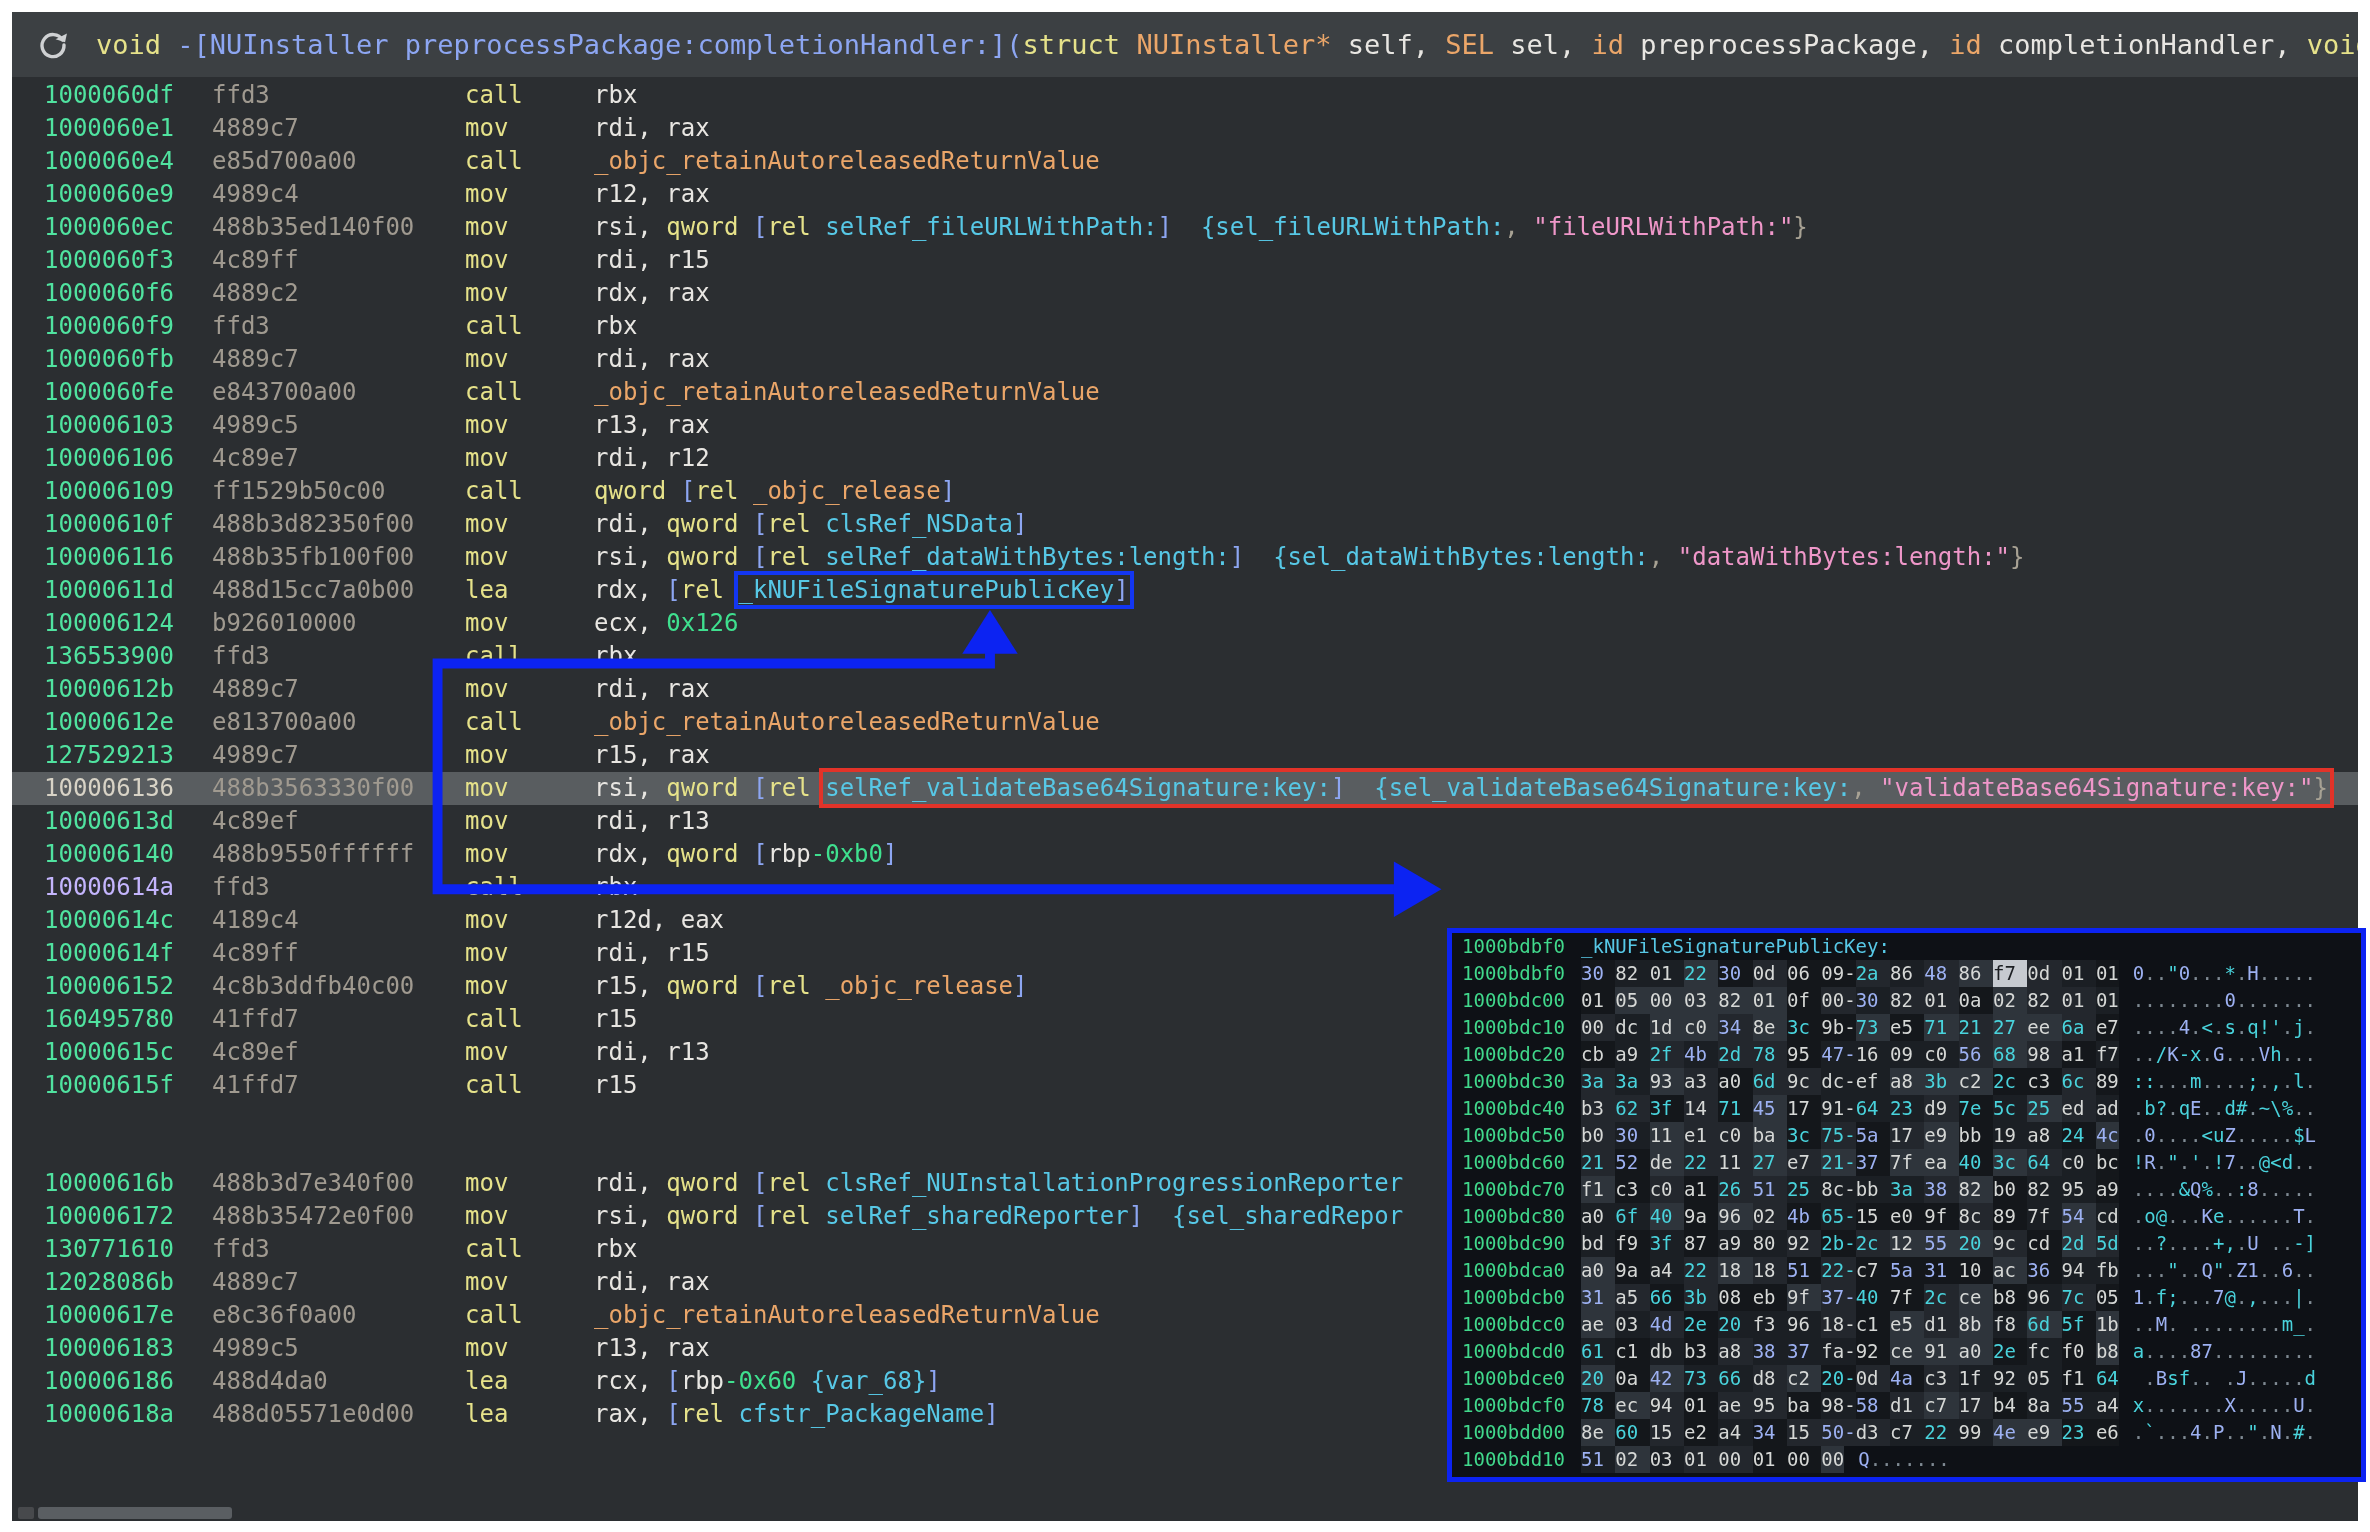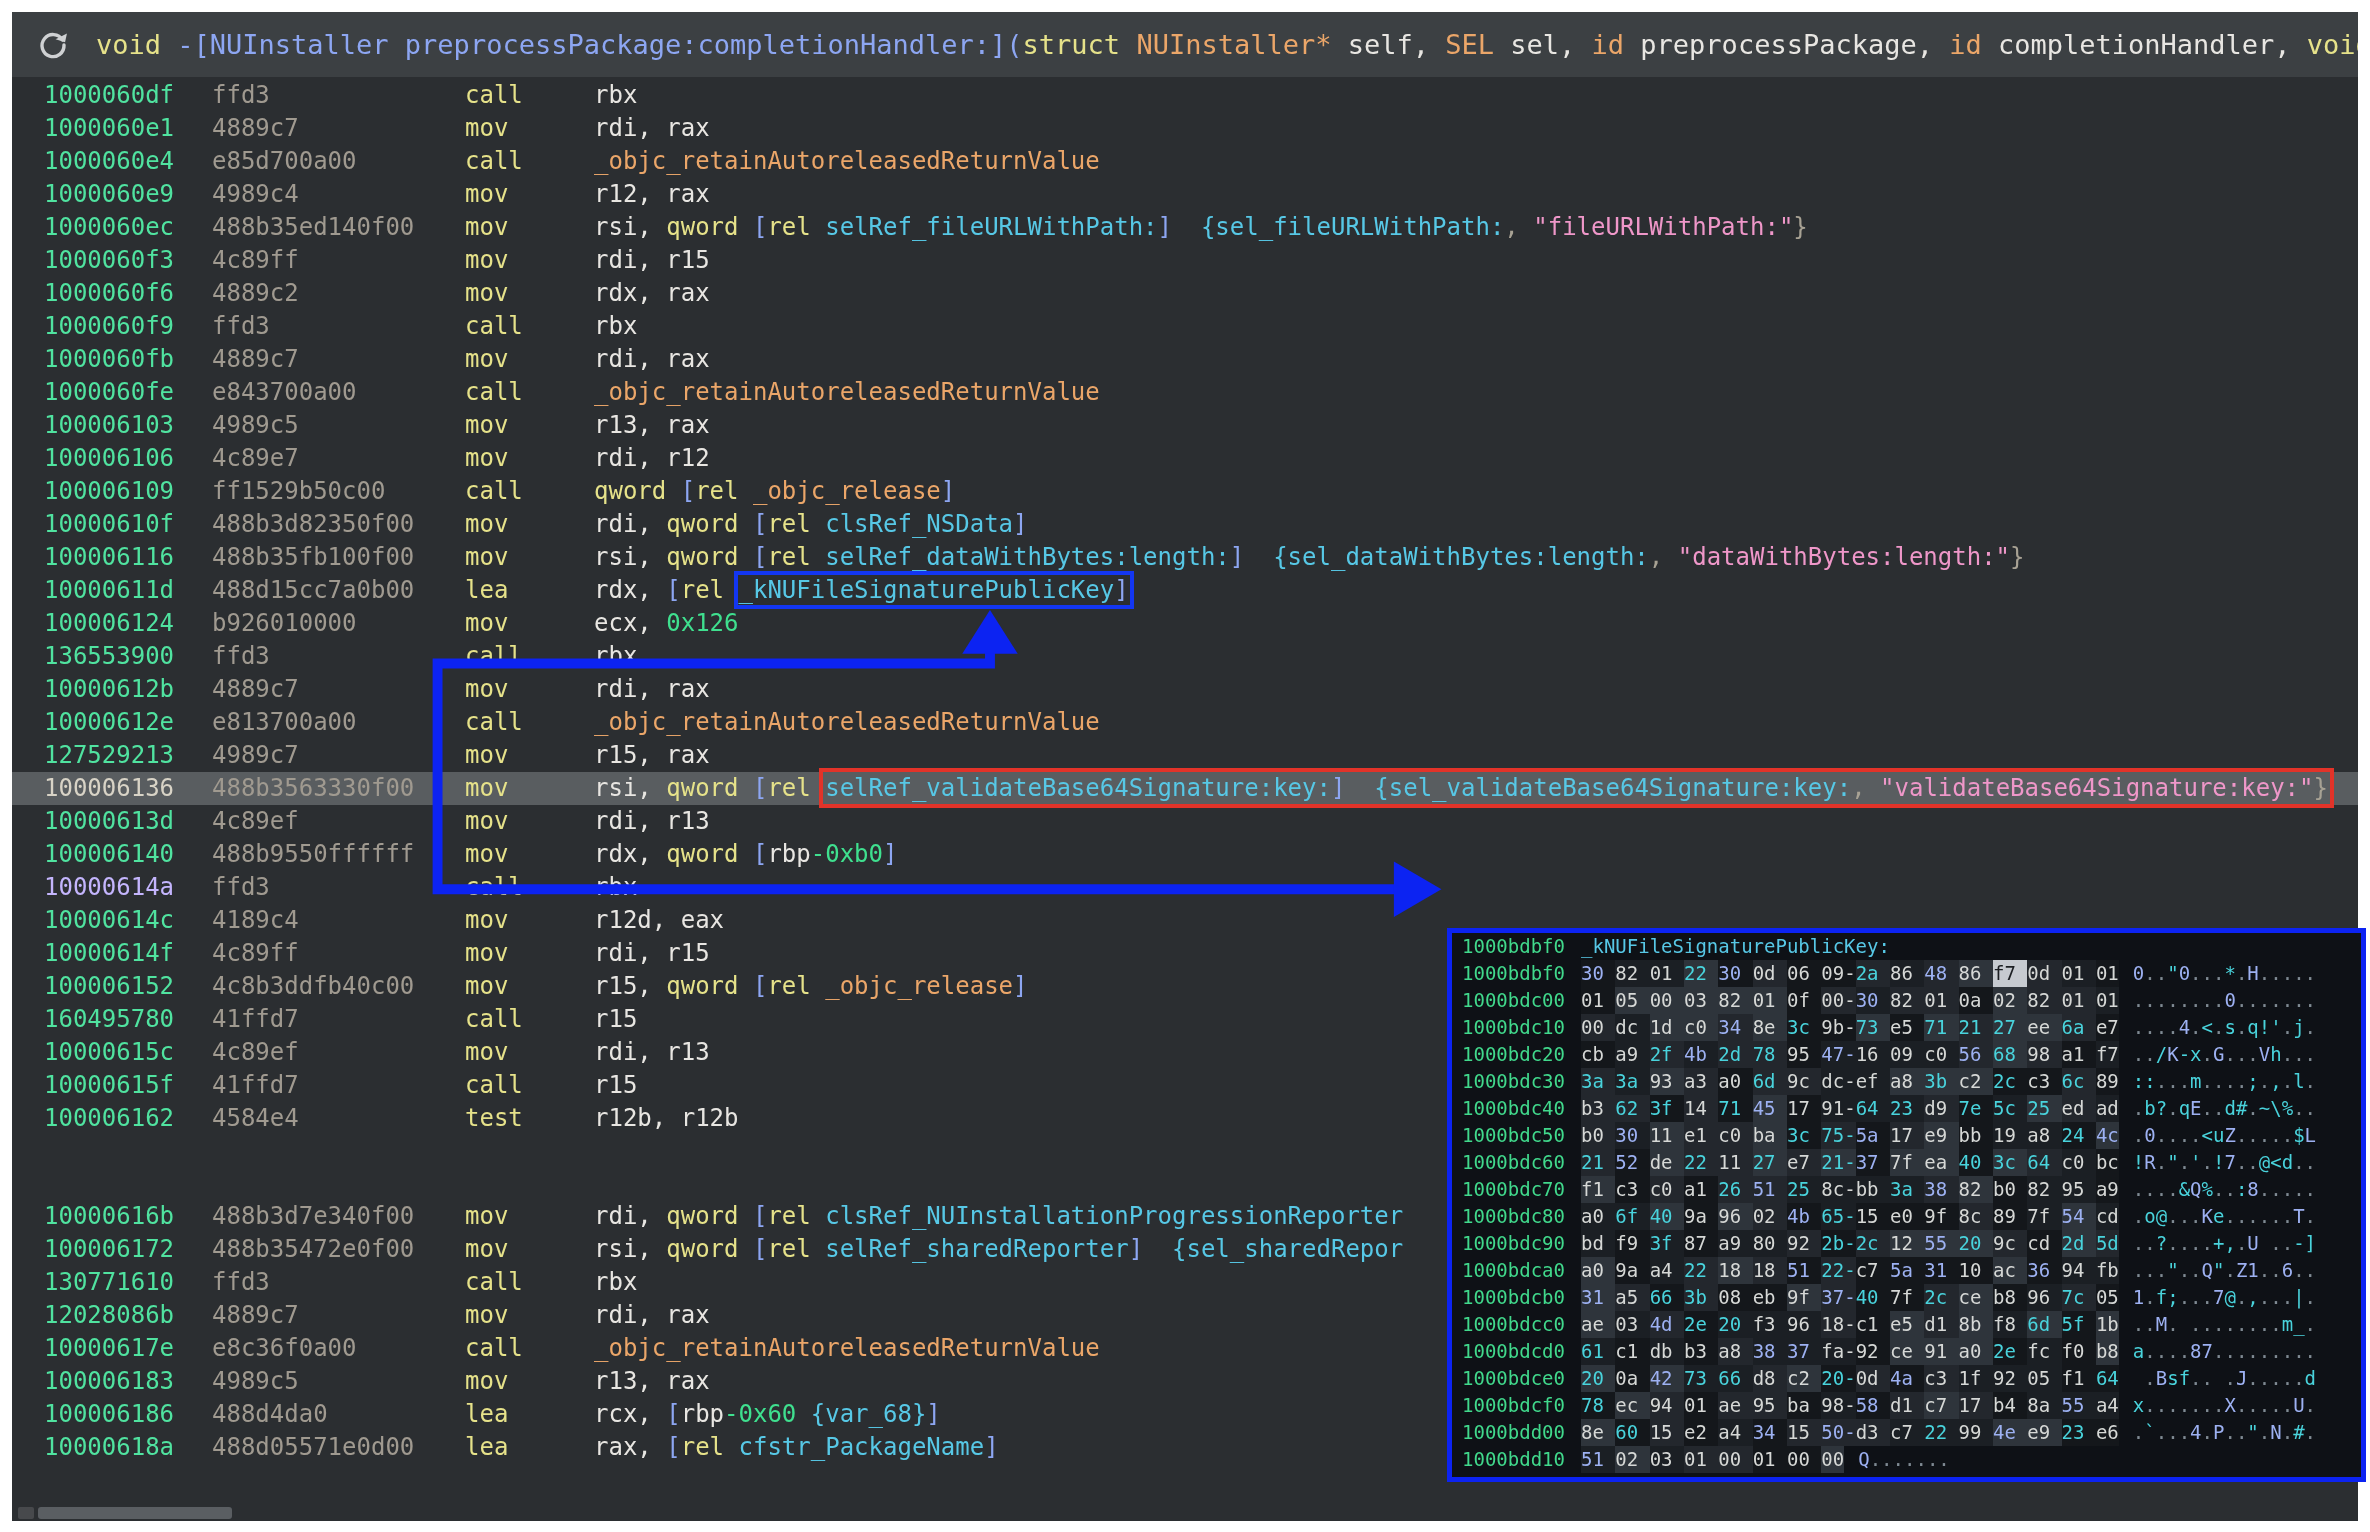--- a/index.html
+++ b/index.html
@@ -75,21 +75,20 @@
       <div class="row hl"><span class="addr" style="color: rgb(216, 211, 198);">100006136</span><span class="bytes" style="color: rgb(160, 154, 144);">488b3563330f00</span><span class="mn" style="color: rgb(230, 226, 138);">mov</span><span class="ops"><span style="color: rgb(232, 230, 226);">rsi, </span><span style="color: rgb(230, 226, 138);">qword </span><span style="color: rgb(141, 166, 242);">[</span><span style="color: rgb(230, 226, 138);">rel </span><span class="redbox"><span style="color: rgb(87, 200, 230);">selRef_validateBase64Signature:key:</span><span style="color: rgb(141, 166, 242);">]</span><span style="color: rgb(232, 230, 226);">  </span><span style="color: rgb(87, 200, 230);">{sel_validateBase64Signature:key:</span><span style="color: rgb(168, 162, 148);">, </span><span style="color: rgb(239, 151, 201);">"validateBase64Signature:key:"</span><span style="color: rgb(168, 162, 148);">}</span></span></span></div>
       <div class="row"><span class="addr" style="color: rgb(80, 227, 160);">10000613d</span><span class="bytes" style="color: rgb(160, 154, 144);">4c89ef</span><span class="mn" style="color: rgb(230, 226, 138);">mov</span><span class="ops"><span style="color: rgb(232, 230, 226);">rdi, r13</span></span></div>
       <div class="row"><span class="addr" style="color: rgb(80, 227, 160);">100006140</span><span class="bytes" style="color: rgb(160, 154, 144);">488b9550ffffff</span><span class="mn" style="color: rgb(230, 226, 138);">mov</span><span class="ops"><span style="color: rgb(232, 230, 226);">rdx, </span><span style="color: rgb(230, 226, 138);">qword </span><span style="color: rgb(141, 166, 242);">[</span><span style="color: rgb(232, 230, 226);">rbp</span><span style="color: rgb(63, 224, 143);">-0xb0</span><span style="color: rgb(141, 166, 242);">]</span></span></div>
       <div class="row"><span class="addr" style="color: #c4b5fd;">10000614a</span><span class="bytes" style="color: rgb(160, 154, 144);">ffd3</span><span class="mn" style="color: rgb(230, 226, 138);">call</span><span class="ops"><span style="color: rgb(232, 230, 226);">rbx</span></span></div>
       <div class="row"><span class="addr" style="color: rgb(80, 227, 160);">10000614c</span><span class="bytes" style="color: rgb(160, 154, 144);">4189c4</span><span class="mn" style="color: rgb(230, 226, 138);">mov</span><span class="ops"><span style="color: rgb(232, 230, 226);">r12d, eax</span></span></div>
       <div class="row"><span class="addr" style="color: rgb(80, 227, 160);">10000614f</span><span class="bytes" style="color: rgb(160, 154, 144);">4c89ff</span><span class="mn" style="color: rgb(230, 226, 138);">mov</span><span class="ops"><span style="color: rgb(232, 230, 226);">rdi, r15</span></span></div>
       <div class="row"><span class="addr" style="color: rgb(80, 227, 160);">100006152</span><span class="bytes" style="color: rgb(160, 154, 144);">4c8b3ddfb40c00</span><span class="mn" style="color: rgb(230, 226, 138);">mov</span><span class="ops"><span style="color: rgb(232, 230, 226);">r15, </span><span style="color: rgb(230, 226, 138);">qword </span><span style="color: rgb(141, 166, 242);">[</span><span style="color: rgb(230, 226, 138);">rel </span><span style="color: rgb(235, 166, 105);">_objc_release</span><span style="color: rgb(141, 166, 242);">]</span></span></div>
       <div class="row"><span class="addr" style="color: rgb(80, 227, 160);">160495780</span><span class="bytes" style="color: rgb(160, 154, 144);">41ffd7</span><span class="mn" style="color: rgb(230, 226, 138);">call</span><span class="ops"><span style="color: rgb(232, 230, 226);">r15</span></span></div>
       <div class="row"><span class="addr" style="color: rgb(80, 227, 160);">10000615c</span><span class="bytes" style="color: rgb(160, 154, 144);">4c89ef</span><span class="mn" style="color: rgb(230, 226, 138);">mov</span><span class="ops"><span style="color: rgb(232, 230, 226);">rdi, r13</span></span></div>
       <div class="row"><span class="addr" style="color: rgb(80, 227, 160);">10000615f</span><span class="bytes" style="color: rgb(160, 154, 144);">41ffd7</span><span class="mn" style="color: rgb(230, 226, 138);">call</span><span class="ops"><span style="color: rgb(232, 230, 226);">r15</span></span></div>
-      <div class="row"><span class="addr" style="color: rgb(80, 227, 160);">100006162</span><span class="bytes" style="color: rgb(160, 154, 144);">4584e4</span><span class="mn" style="color: rgb(230, 226, 138);">test</span><span class="ops"><span style="color: rgb(232, 230, 226);">r12b, r12b</span></span></div>
       <div class="gap"></div>
       <div class="row"><span class="addr" style="color: rgb(80, 227, 160);">10000616b</span><span class="bytes" style="color: rgb(160, 154, 144);">488b3d7e340f00</span><span class="mn" style="color: rgb(230, 226, 138);">mov</span><span class="ops"><span style="color: rgb(232, 230, 226);">rdi, </span><span style="color: rgb(230, 226, 138);">qword </span><span style="color: rgb(141, 166, 242);">[</span><span style="color: rgb(230, 226, 138);">rel </span><span style="color: rgb(87, 200, 230);">clsRef_NUInstallationProgressionReporter</span></span></div>
       <div class="row"><span class="addr" style="color: rgb(80, 227, 160);">100006172</span><span class="bytes" style="color: rgb(160, 154, 144);">488b35472e0f00</span><span class="mn" style="color: rgb(230, 226, 138);">mov</span><span class="ops"><span style="color: rgb(232, 230, 226);">rsi, </span><span style="color: rgb(230, 226, 138);">qword </span><span style="color: rgb(141, 166, 242);">[</span><span style="color: rgb(230, 226, 138);">rel </span><span style="color: rgb(87, 200, 230);">selRef_sharedReporter</span><span style="color: rgb(141, 166, 242);">]</span><span style="color: rgb(232, 230, 226);">  </span><span style="color: rgb(87, 200, 230);">{sel_sharedRepor</span></span></div>
       <div class="row"><span class="addr" style="color: rgb(80, 227, 160);">130771610</span><span class="bytes" style="color: rgb(160, 154, 144);">ffd3</span><span class="mn" style="color: rgb(230, 226, 138);">call</span><span class="ops"><span style="color: rgb(232, 230, 226);">rbx</span></span></div>
       <div class="row"><span class="addr" style="color: rgb(80, 227, 160);">12028086b</span><span class="bytes" style="color: rgb(160, 154, 144);">4889c7</span><span class="mn" style="color: rgb(230, 226, 138);">mov</span><span class="ops"><span style="color: rgb(232, 230, 226);">rdi, rax</span></span></div>
       <div class="row"><span class="addr" style="color: rgb(80, 227, 160);">10000617e</span><span class="bytes" style="color: rgb(160, 154, 144);">e8c36f0a00</span><span class="mn" style="color: rgb(230, 226, 138);">call</span><span class="ops"><span style="color: rgb(235, 166, 105);">_objc_retainAutoreleasedReturnValue</span></span></div>
       <div class="row"><span class="addr" style="color: rgb(80, 227, 160);">100006183</span><span class="bytes" style="color: rgb(160, 154, 144);">4989c5</span><span class="mn" style="color: rgb(230, 226, 138);">mov</span><span class="ops"><span style="color: rgb(232, 230, 226);">r13, rax</span></span></div>
       <div class="row"><span class="addr" style="color: rgb(80, 227, 160);">100006186</span><span class="bytes" style="color: rgb(160, 154, 144);">488d4da0</span><span class="mn" style="color: rgb(230, 226, 138);">lea</span><span class="ops"><span style="color: rgb(232, 230, 226);">rcx, </span><span style="color: rgb(141, 166, 242);">[</span><span style="color: rgb(232, 230, 226);">rbp</span><span style="color: rgb(63, 224, 143);">-0x60 </span><span style="color: rgb(87, 200, 230);">{var_68}</span><span style="color: rgb(141, 166, 242);">]</span></span></div>
       <div class="row"><span class="addr" style="color: rgb(80, 227, 160);">10000618a</span><span class="bytes" style="color: rgb(160, 154, 144);">488d05571e0d00</span><span class="mn" style="color: rgb(230, 226, 138);">lea</span><span class="ops"><span style="color: rgb(232, 230, 226);">rax, </span><span style="color: rgb(141, 166, 242);">[</span><span style="color: rgb(230, 226, 138);">rel </span><span style="color: rgb(87, 200, 230);">cfstr_PackageName</span><span style="color: rgb(141, 166, 242);">]</span></span></div>
     </div>

